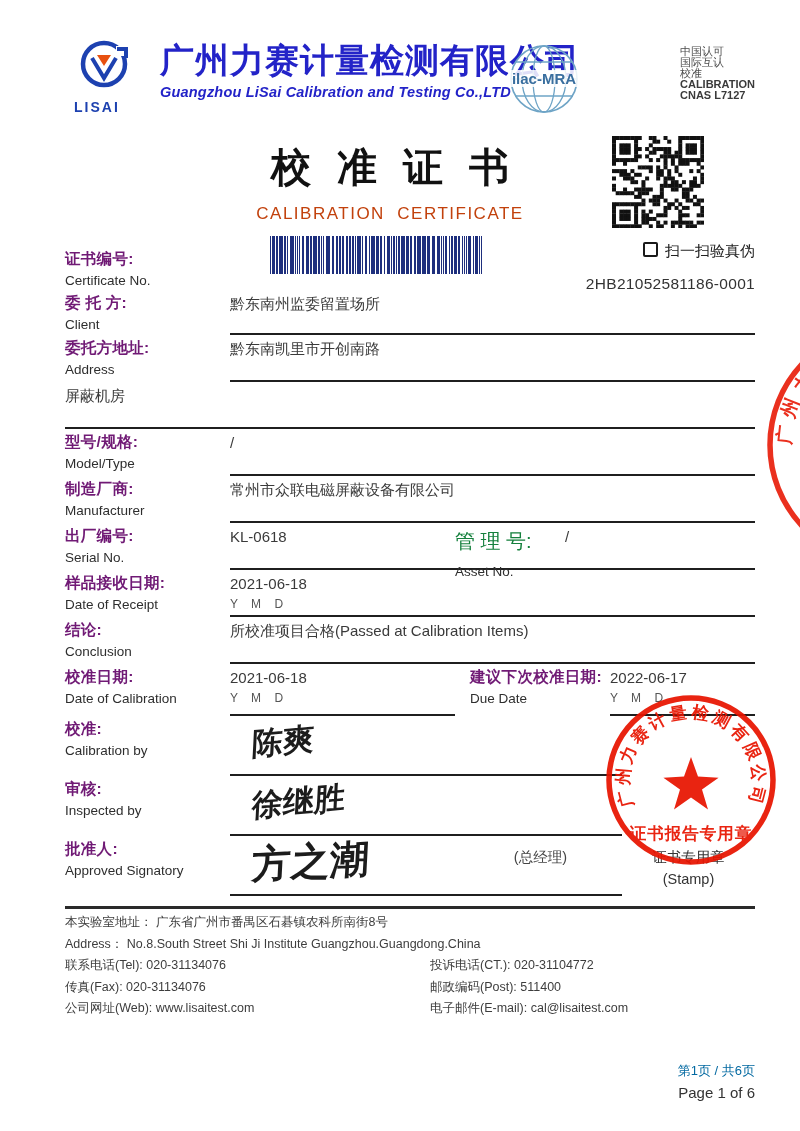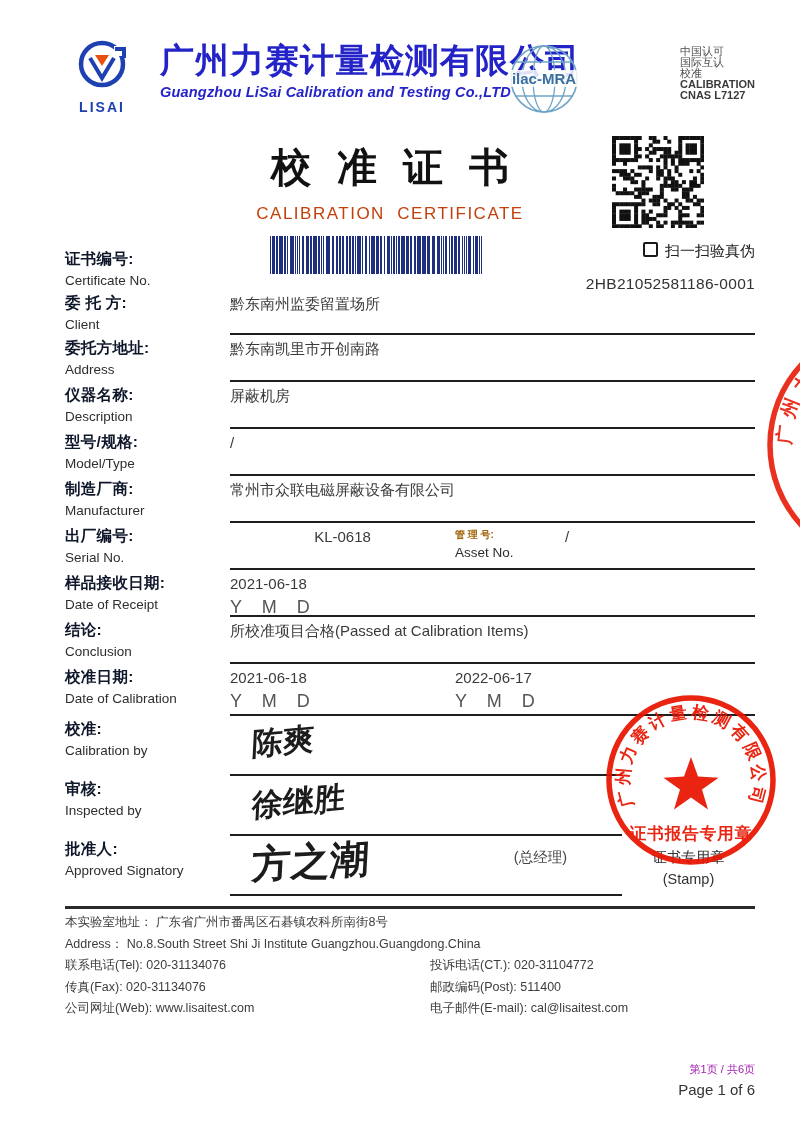--- a/index.html
+++ b/index.html
@@ -1,20 +1,20 @@
 <!DOCTYPE html>
 <html><head>
 <meta charset="utf-8">
 <style>
   html,body{margin:0;padding:0;background:#fff;}
   .page{position:relative;width:800px;height:1131px;background:#ffffff;overflow:hidden;
         font-family:"Liberation Sans","DejaVu Sans",sans-serif;color:#222;}
 
   
-  .logo-box{position:absolute;left:60px;top:40px;width:84px;text-align:center;}
+  .logo-box{position:absolute;left:74px;top:40px;width:84px;text-align:left;}
   .logo-name{font-size:14px;font-weight:bold;color:#1d41b0;letter-spacing:2px;margin-top:1px;}
   .company{position:absolute;left:160px;top:42px;}
   .company-cn{font-size:34px;font-weight:bold;color:#2323c8;letter-spacing:1px;line-height:1.1;}
   .company-en{font-size:14.5px;font-weight:bold;color:#2323c8;margin-top:5px;letter-spacing:0.2px;font-style:italic;}
   .ilac{position:absolute;left:506px;top:42px;}
   .cnas{position:absolute;left:586px;top:50px;}
   .accred{position:absolute;left:680px;top:46px;font-size:11px;color:#4a4a4a;line-height:11px;}
   .accred .b{font-weight:bold;color:#3a3a3a;}
 
   
@@ -31,29 +31,29 @@
   .verify-line1{font-size:15px;color:#222;}
   .scan-square{display:inline-block;width:11px;height:11px;border:2px solid #1a1a1a;border-radius:2px;
                margin-right:7px;vertical-align:-1px;}
   .verify-line2{font-size:15.5px;color:#333;margin-top:14px;letter-spacing:0.3px;}
 
   
   .rows{position:absolute;left:65px;top:290px;width:690px;}
   .frow{display:flex;align-items:stretch;}
   .h45{height:45px}.h47{height:47px}.h52{height:52px}.h60{height:60px}
   .flabel{width:165px;padding-top:3px;}
-  .flabel .cn{font-size:15.5px;font-weight:bold;color:#0f172a;letter-spacing:0.3px;}
+  .flabel .cn{font-size:15.5px;font-weight:bold;color:#701a75;letter-spacing:0.3px;}
   .flabel .en{font-size:13.5px;color:#2e2e2e;margin-top:3px;}
   .fvalue{flex:1;border-bottom:2px solid #1f1f1f;font-size:15px;color:#3a3a3a;padding-top:5px;}
-  .ymd{font-size:18px;color:#555;margin-top:5px;white-space:pre;}
+  .ymd{font-size:12px;color:#555;margin-top:5px;white-space:pre;}
   .split{display:flex;}
-  .split .v1{width:225px;text-align:center;}
+  .split .v1{width:225px;}
   .sublabel{width:155px;padding-top:0;}
-  .sublabel .cn{font-size:10px;font-weight:bold;color:#a16207;}
-  .sublabel .en{font-size:13.5px;color:#2e2e2e;margin-top:3px;}
+  .sublabel .cn{font-size:20px;font-weight:normal;color:#15803d;}
+  .sublabel .en{font-size:13.5px;color:#2e2e2e;margin-top:9px;}
   .nline{border-bottom:none !important;}
   .cell-u{border-bottom:2px solid #1f1f1f;font-size:15px;color:#3a3a3a;padding-top:5px;}
   .c1{width:225px;}
   .lab2{width:155px;padding-left:2px;}
   .c2{flex:1;}
   .sigcell{width:392px;border-bottom:2px solid #1f1f1f;position:relative;}
   .sigrest{flex:1;}
   .sig{display:inline-block;font-size:31px;color:#1c1c1c;margin:10px 0 0 22px;line-height:1;
        transform:rotate(-5deg) skewX(-8deg);font-weight:600;}
   .sig-big{font-size:39px;font-weight:bold;margin-top:6px;transform:rotate(-3deg) skewX(-6deg);}
@@ -64,21 +64,21 @@
   .stamp-main{position:absolute;left:603px;top:692px;opacity:0.93;}
   .stamp-edge{position:absolute;left:760px;top:330px;opacity:0.88;}
 
   
   .footer-sep{position:absolute;left:65px;top:906px;width:690px;height:3px;background:#2a2a2a;}
   .footer{position:absolute;left:65px;top:916px;width:690px;font-size:12.5px;color:#3d3d3d;}
   .f-line{margin-bottom:8.5px;line-height:13px;}
   .f-cols{display:flex;margin-bottom:8.5px;line-height:13px;}
   .f-cols .lc{width:365px;}
   .pagenum{position:absolute;right:45px;top:1062px;text-align:right;}
-  .pagenum .cn{font-size:11px;color:#a21caf;}
+  .pagenum .cn{font-size:13px;color:#0369a1;}
   .pagenum .en{font-size:15px;color:#333;margin-top:4px;}
 </style>
 </head>
 <body>
 
 <div class="page">
 
   <div class="logo-box">
     <svg width="60" height="54" viewBox="0 0 60 54">
       <circle cx="30" cy="24" r="21" fill="none" stroke="#1d41b0" stroke-width="4.5"></circle>
@@ -517,24 +517,20 @@
 
     <div class="frow h47">
       <div class="flabel">
           <div class="cn">委托方地址:</div>
         <div class="en">Address</div>
         </div>
       <div class="fvalue">黔东南凯里市开创南路</div>
     </div>
 
     <div class="frow h47">
-      <div class="flabel">
-          <div class="cn">仪器名称:</div>
-        <div class="en">Description</div>
-        </div>
       <div class="fvalue">屏蔽机房</div>
     </div>
 
     <div class="frow h47">
       <div class="flabel">
           <div class="cn">型号/规格:</div>
         <div class="en">Model/Type</div>
         </div>
       <div class="fvalue">/</div>
     </div>
@@ -582,20 +578,24 @@
     </div>
 
     <div class="frow h52">
       <div class="flabel">
           <div class="cn">校准日期:</div>
         <div class="en">Date of Calibration</div>
         </div>
       <div class="cell-u c1">
         <div>2021-06-18</div>
         <div class="ymd">Y    M    D</div>
+      </div>
+      <div class="lab2 flabel nline" style="padding-left:15px;width:140px;">
+        <div class="cn">建议下次校准日期:</div>
+        <div class="en">Due Date</div>
       </div>
       <div class="cell-u c2">
         <div>2022-06-17</div>
         <div class="ymd">Y    M    D</div>
       </div>
     </div>
 
     <div class="frow h60">
       <div class="flabel">
           <div class="cn">校准:</div>

